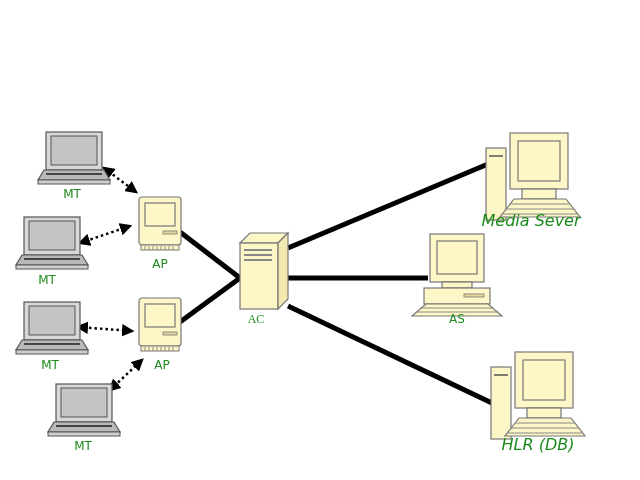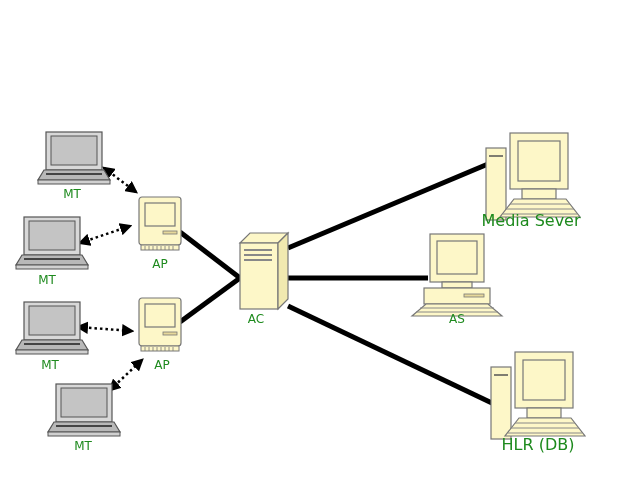--- a/index.html
+++ b/index.html
@@ -1,19 +1,19 @@
 <!DOCTYPE html>
 <html><head>
 <meta charset="utf-8">
 <style>
   html, body { margin:0; padding:0; background:#ffffff; }
   body { width:640px; height:480px; position:relative; overflow:hidden; font-family:"DejaVu Sans", sans-serif; }
   #canvas { position:absolute; left:0; top:0; width:640px; height:480px; }
   .lbl { position:absolute; color:#1e8a1e; font-size:12px; white-space:nowrap; transform:translateX(-50%); line-height:1; }
-  .lbl.small { font-size:16px; }
+  .lbl.small { font-size:16px;font-style:italic; }
 </style>
 </head>
 <body>
 
 <svg id="canvas" viewBox="0 0 640 480" xmlns="http://www.w3.org/2000/svg">
   <defs>
     <marker id="arr" viewBox="0 0 10 10" refX="8" refY="5" markerWidth="5" markerHeight="5" orient="auto-start-reverse">
       <path d="M0,0 L10,5 L0,10 z" fill="#000"></path>
     </marker>
     <g id="laptop">
@@ -84,16 +84,16 @@
   <use href="#desktop" x="420" y="234"></use>
   <use href="#workstation" x="491" y="352"></use>
 </svg>
 
 <div class="lbl" style="left: 72px; top: 188px; color: rgb(30, 138, 30);">MT</div>
 <div class="lbl" style="left: 47px; top: 274px; color: rgb(30, 138, 30);">MT</div>
 <div class="lbl" style="left: 50px; top: 359px; color: rgb(30, 138, 30);">MT</div>
 <div class="lbl" style="left: 83px; top: 440px; color: rgb(30, 138, 30);">MT</div>
 <div class="lbl" style="left: 160px; top: 258px; color: rgb(30, 138, 30);">AP</div>
 <div class="lbl" style="left: 162px; top: 359px; color: rgb(30, 138, 30);">AP</div>
-<div class="lbl" style="left: 256px; top: 313px; color: rgb(30, 138, 30);">AC</div>
+<div class="lbl" style="left: 256px; top: 313px; color: rgb(30, 138, 30); font-family: Liberation Serif, serif;">AC</div>
 <div class="lbl small" style="left: 531px; top: 213px; color: rgb(30, 138, 30);">Media Sever</div>
 <div class="lbl" style="left: 457px; top: 313px; color: rgb(30, 138, 30); text-align: right;">AS</div>
 <div class="lbl small" style="left: 538px; top: 437px; color: rgb(30, 138, 30);">HLR (DB)</div>
 
 </body></html>

